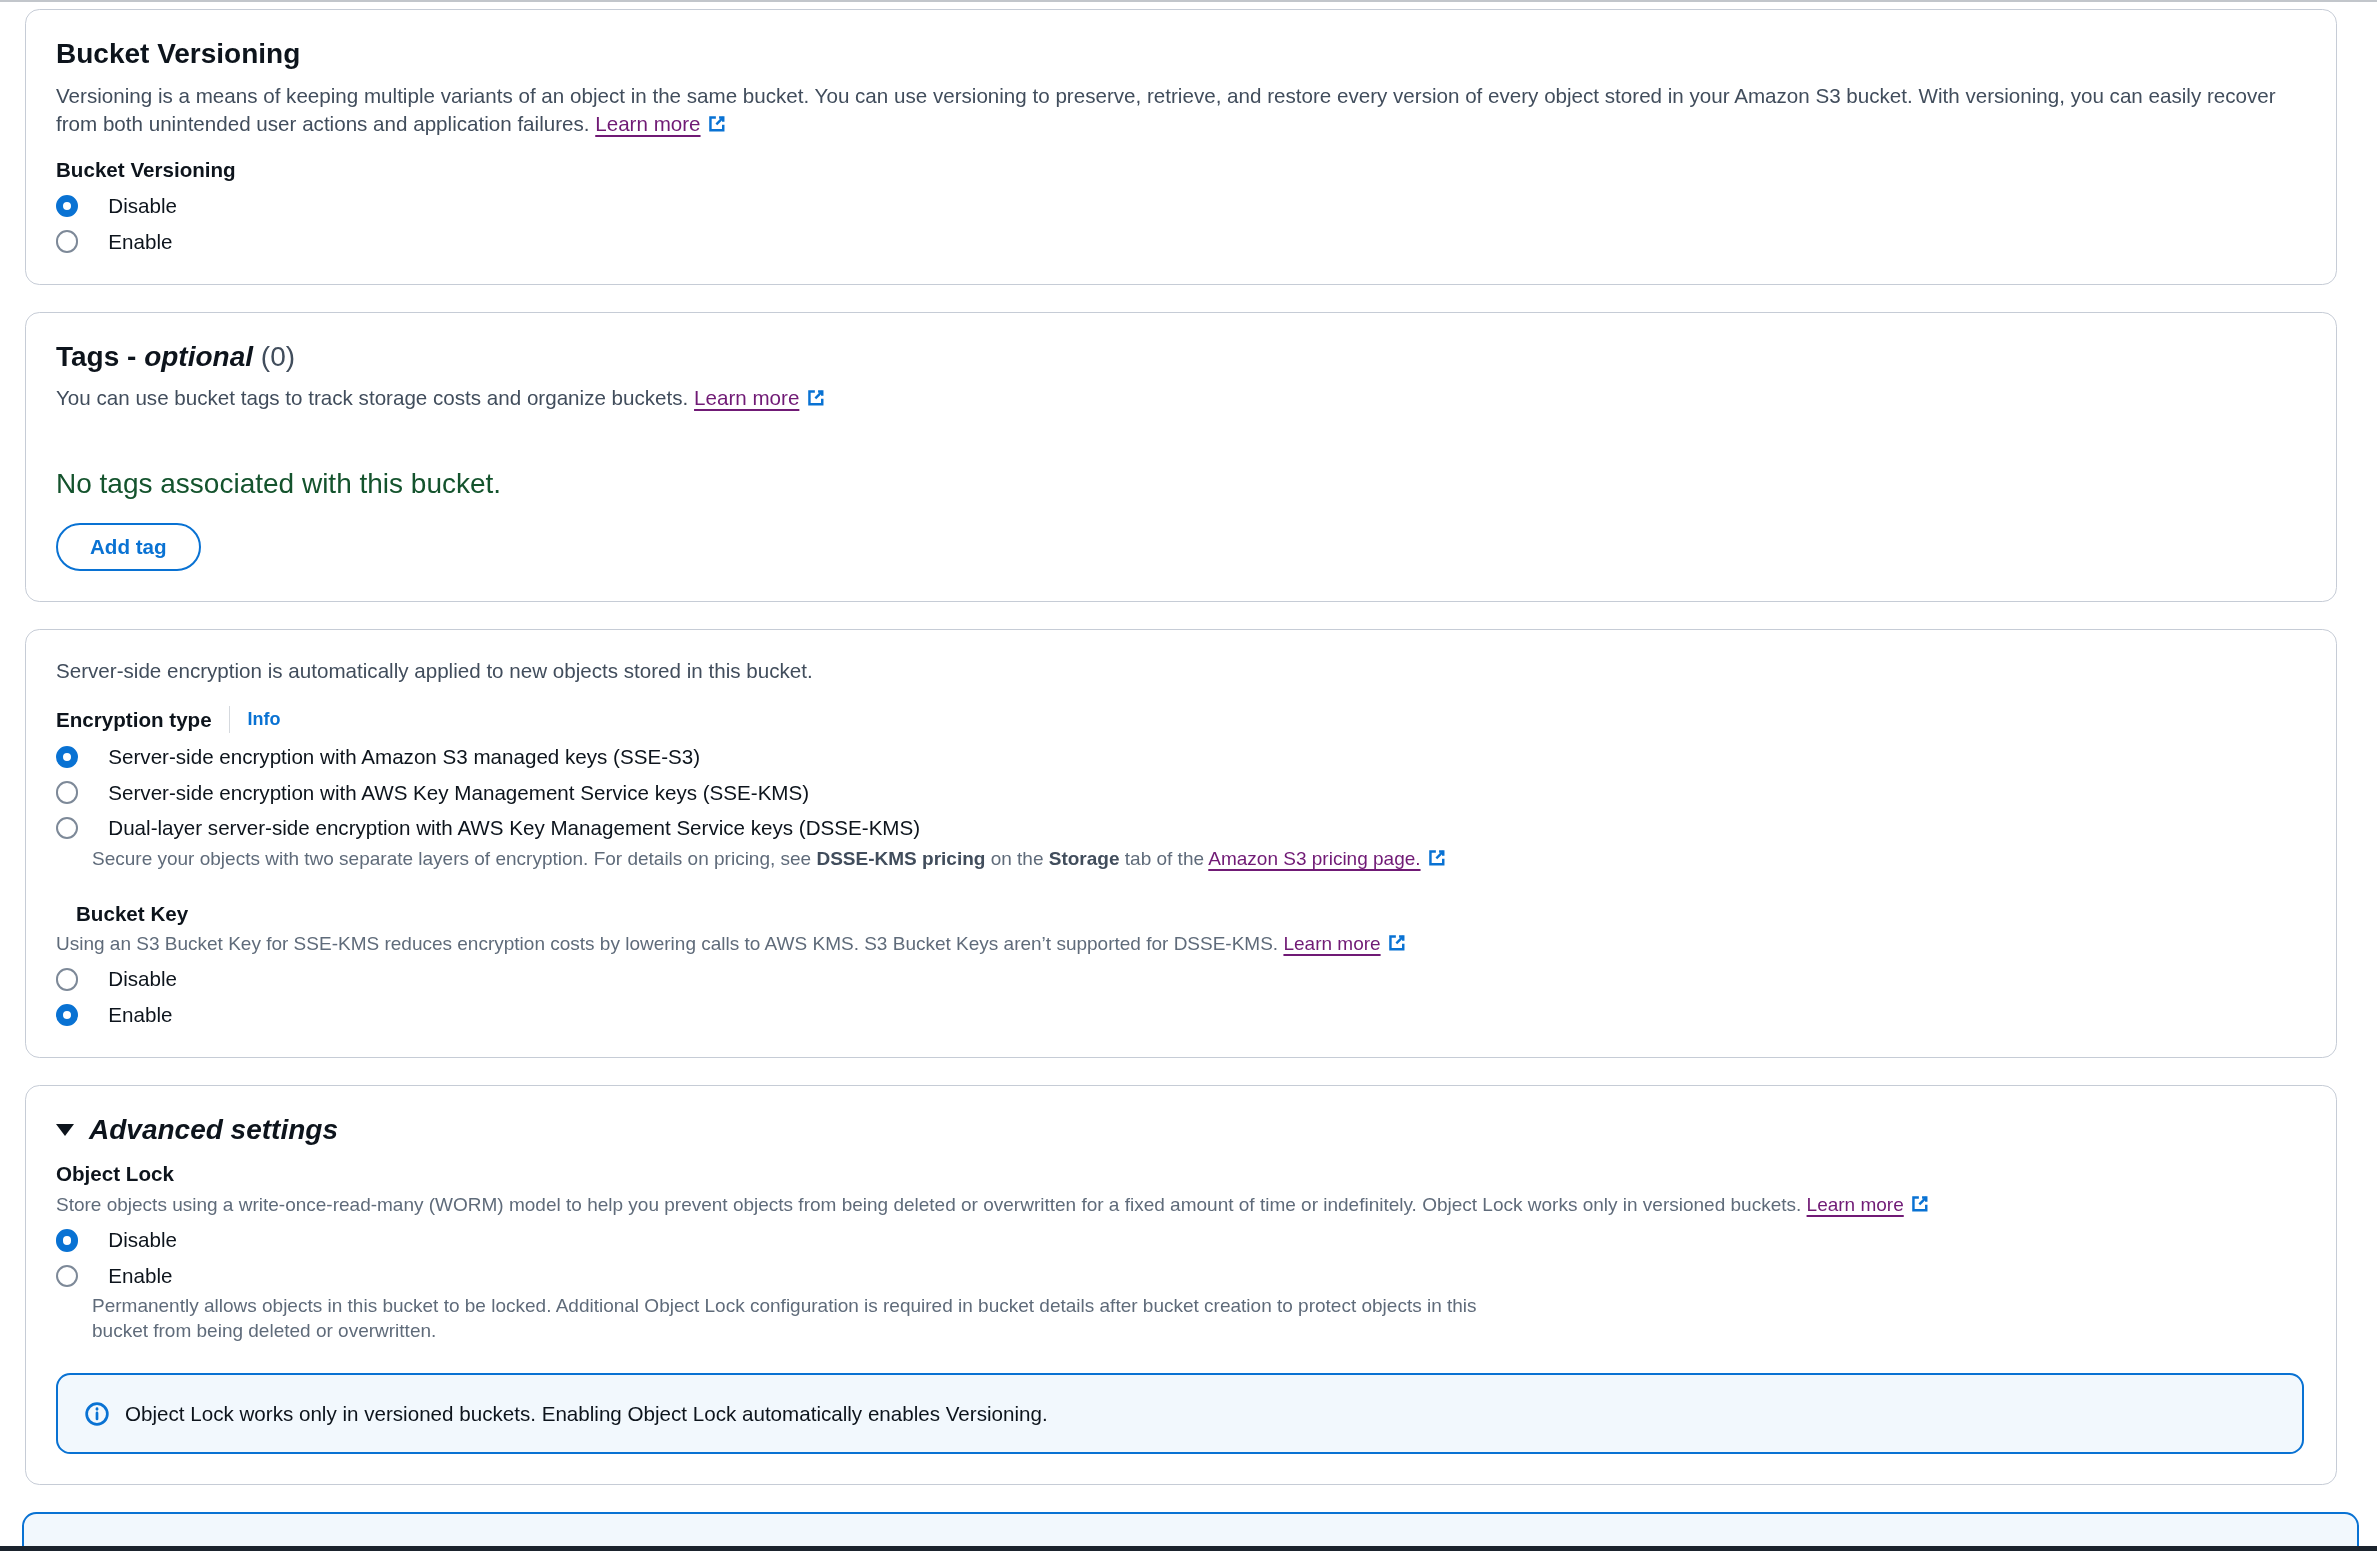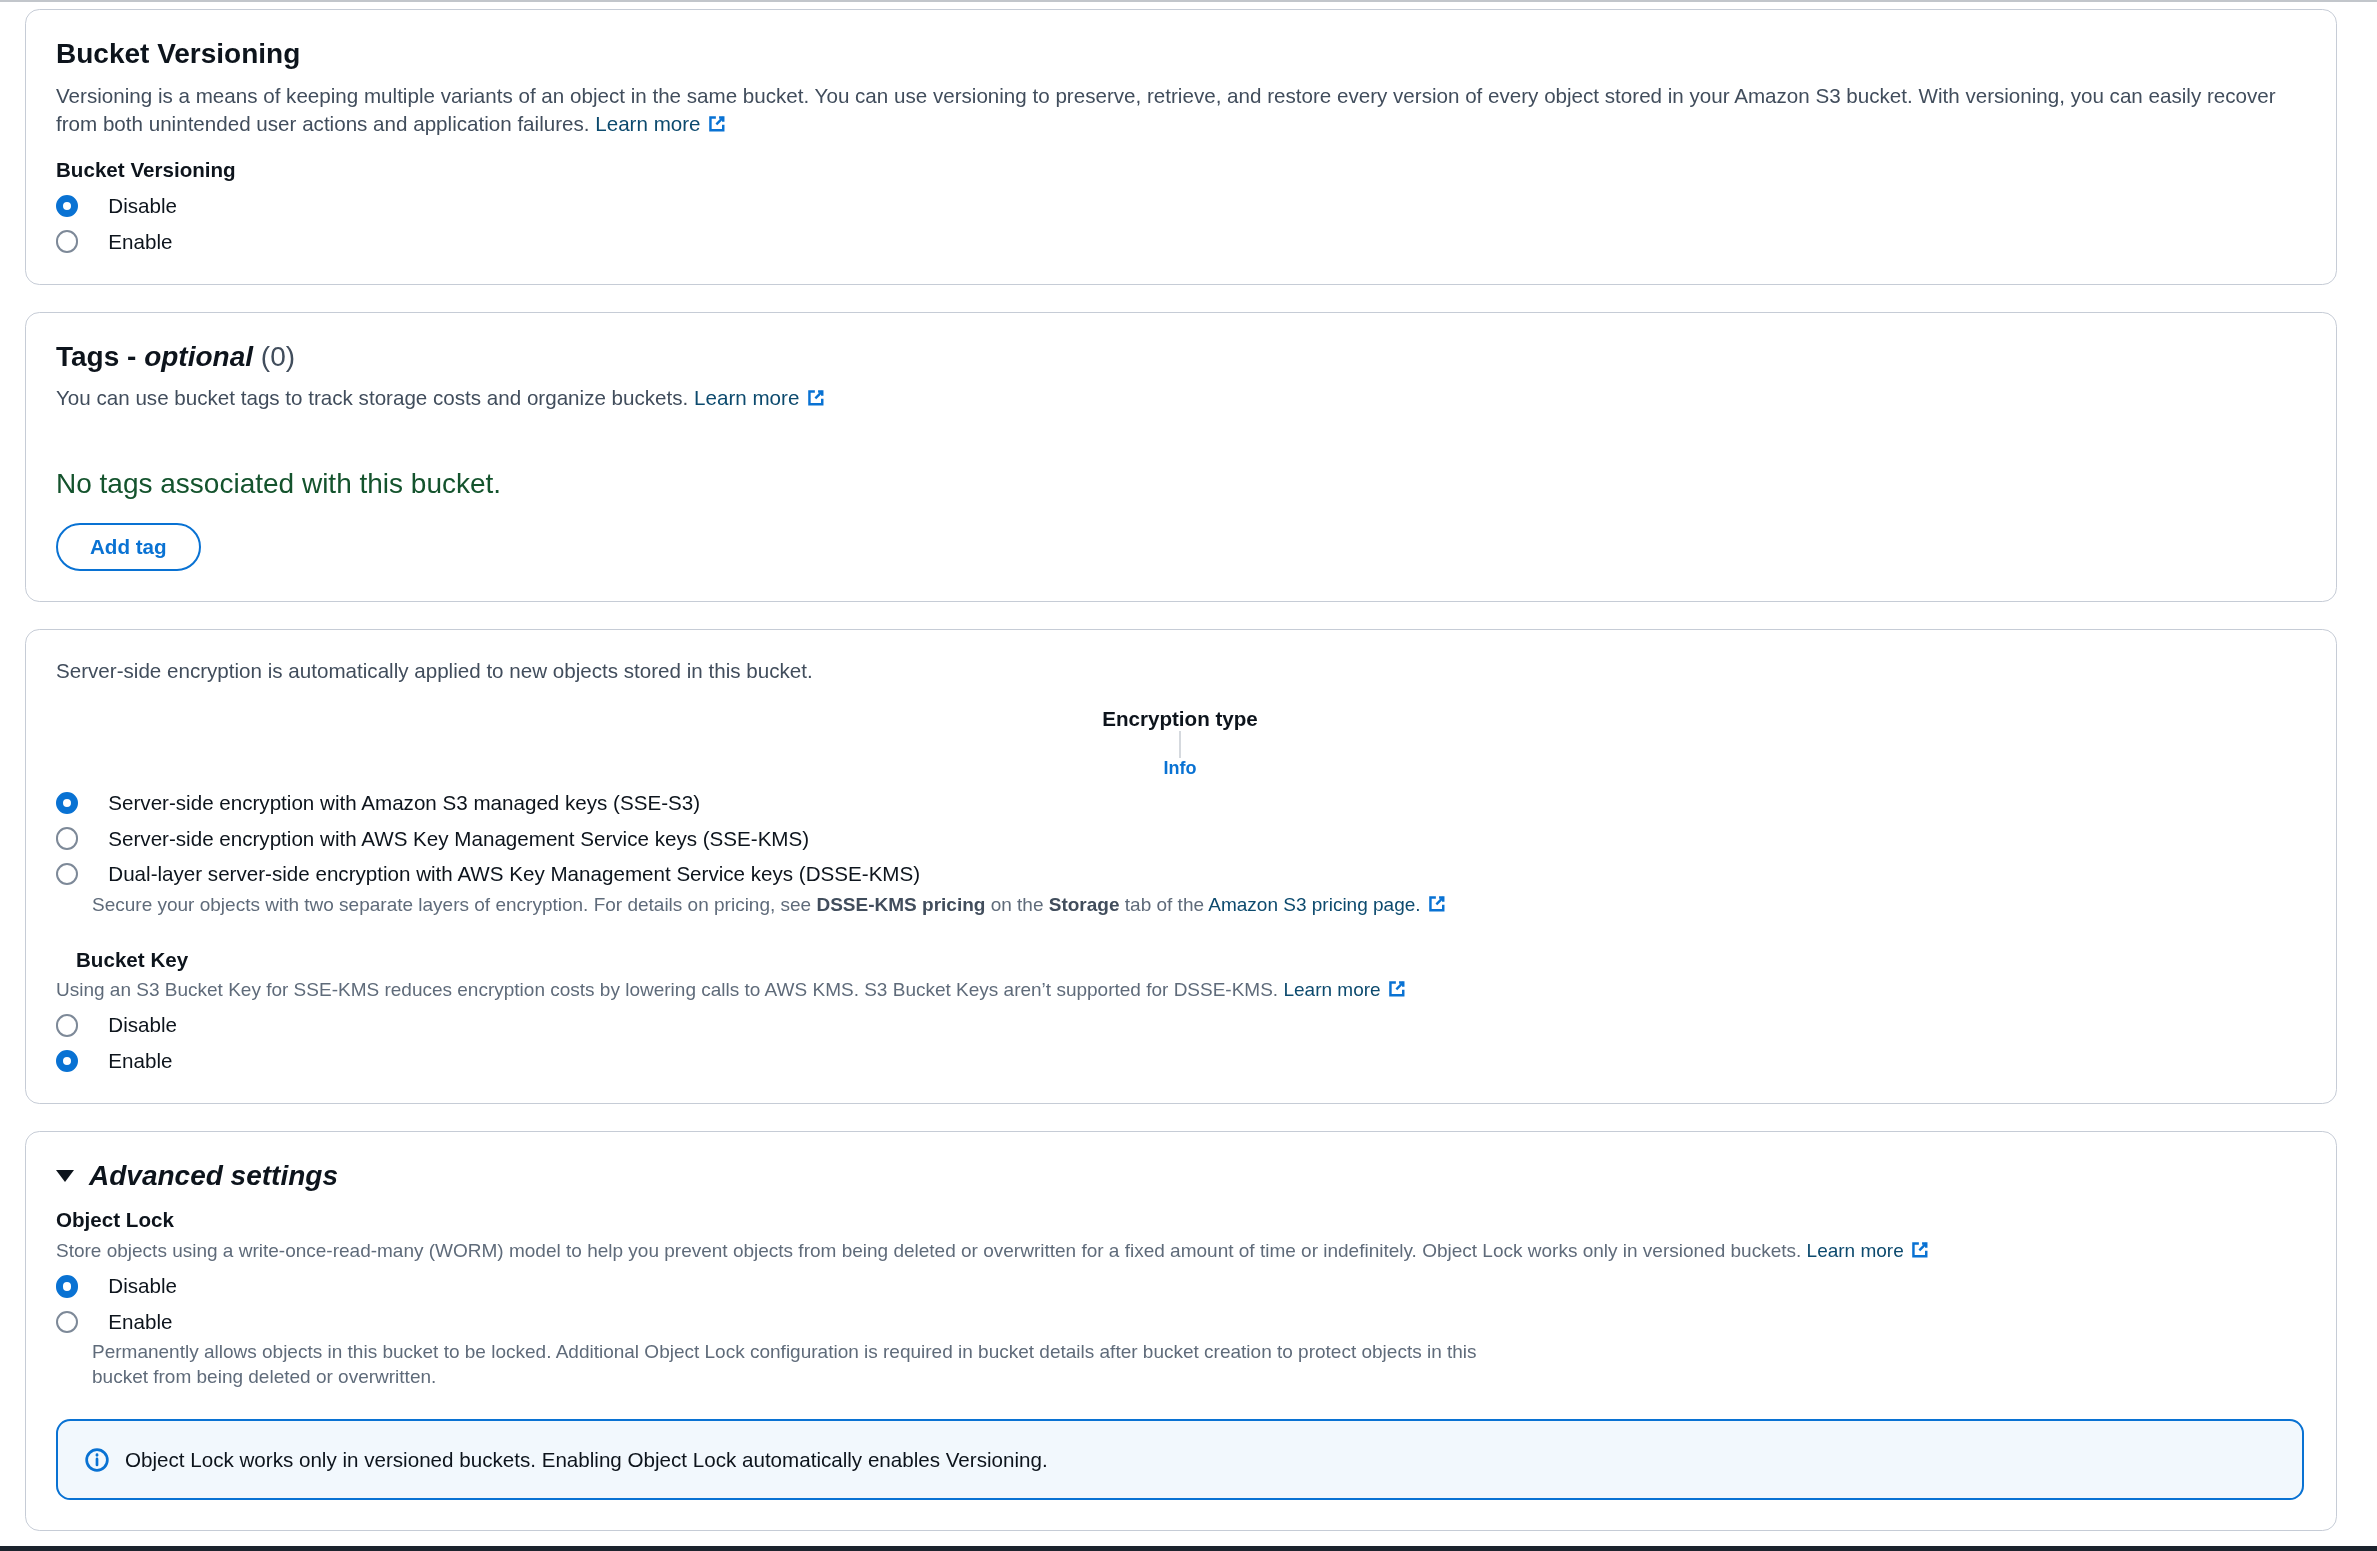--- a/index.html
+++ b/index.html
@@ -17,34 +17,34 @@
     margin:0 40px 27px 25px; padding:27px 32px 30px 30px;
   }
   h2 { font-size:28px; line-height:34px; font-weight:700; color:#0d141c; margin-bottom:10.7px; }
   h2 .count { font-weight:400; color:#414d5c; }
   h2 .em { font-style:italic; }
 
   .desc { font-size:20.6px; line-height:28px; color:#414d5c; }
   .sub { font-size:19px; line-height:25px; color:#5f6b7a; }
   .field-label { font-size:20.6px; line-height:25px; font-weight:700; color:#0d141c; margin-top:19.7px; }
 
-  a.link { color:#0c4a6e; text-underline-offset:3.6px; text-decoration-thickness:1.8px; cursor:pointer; white-space:nowrap; }
+  a.link { color:#701a75; text-decoration:underline; text-underline-offset:3.6px; text-decoration-thickness:1.8px; cursor:pointer; white-space:nowrap; }
   a.info-link { color:#0972d3; font-size:18px; font-weight:700; text-decoration:none; cursor:pointer; }
   h2 a.info-link { margin-left:12.5px; position:relative; top:-4.5px; }
 
   svg.ext { width:19.7px; height:19.7px; margin-left:6.3px; vertical-align:-2.7px; color:#0972d3; }
 
   .radio-row { display:flex; align-items:center; gap:30px; margin-top:11.6px; cursor:pointer; }
   .radio { width:22.3px; height:22.3px; border-radius:50%; background:#fff; flex:none; }
   .radio.unchecked { border:2.7px solid #7d8998; }
   .radio.checked   { border:7.2px solid #0972d3; }
   .radio-label { font-size:20.6px; color:#0d141c; }
   .radio-sub { margin-left:36px; margin-top:5.4px; max-width:1430px; }
 
-  .enc-type-row { display:flex; align-items:center; margin-top:21.5px;flex-direction:column; }
+  .enc-type-row { display:flex; align-items:center; margin-top:21.5px; }
   .vdiv { width:1.8px; height:27px; background:#d5d9de; margin:0 17px; }
 
   .btn-outline {
     display:inline-block; margin-top:23px; padding:9.8px 32px;
     border:2.7px solid #0972d3; border-radius:29px; background:#fff;
     color:#0972d3; font-size:20.6px; font-weight:700; cursor:pointer;
     font-family:inherit;
   }
   .empty-text { margin-top:56px; font-size:28px; color:#14532d; }
 

